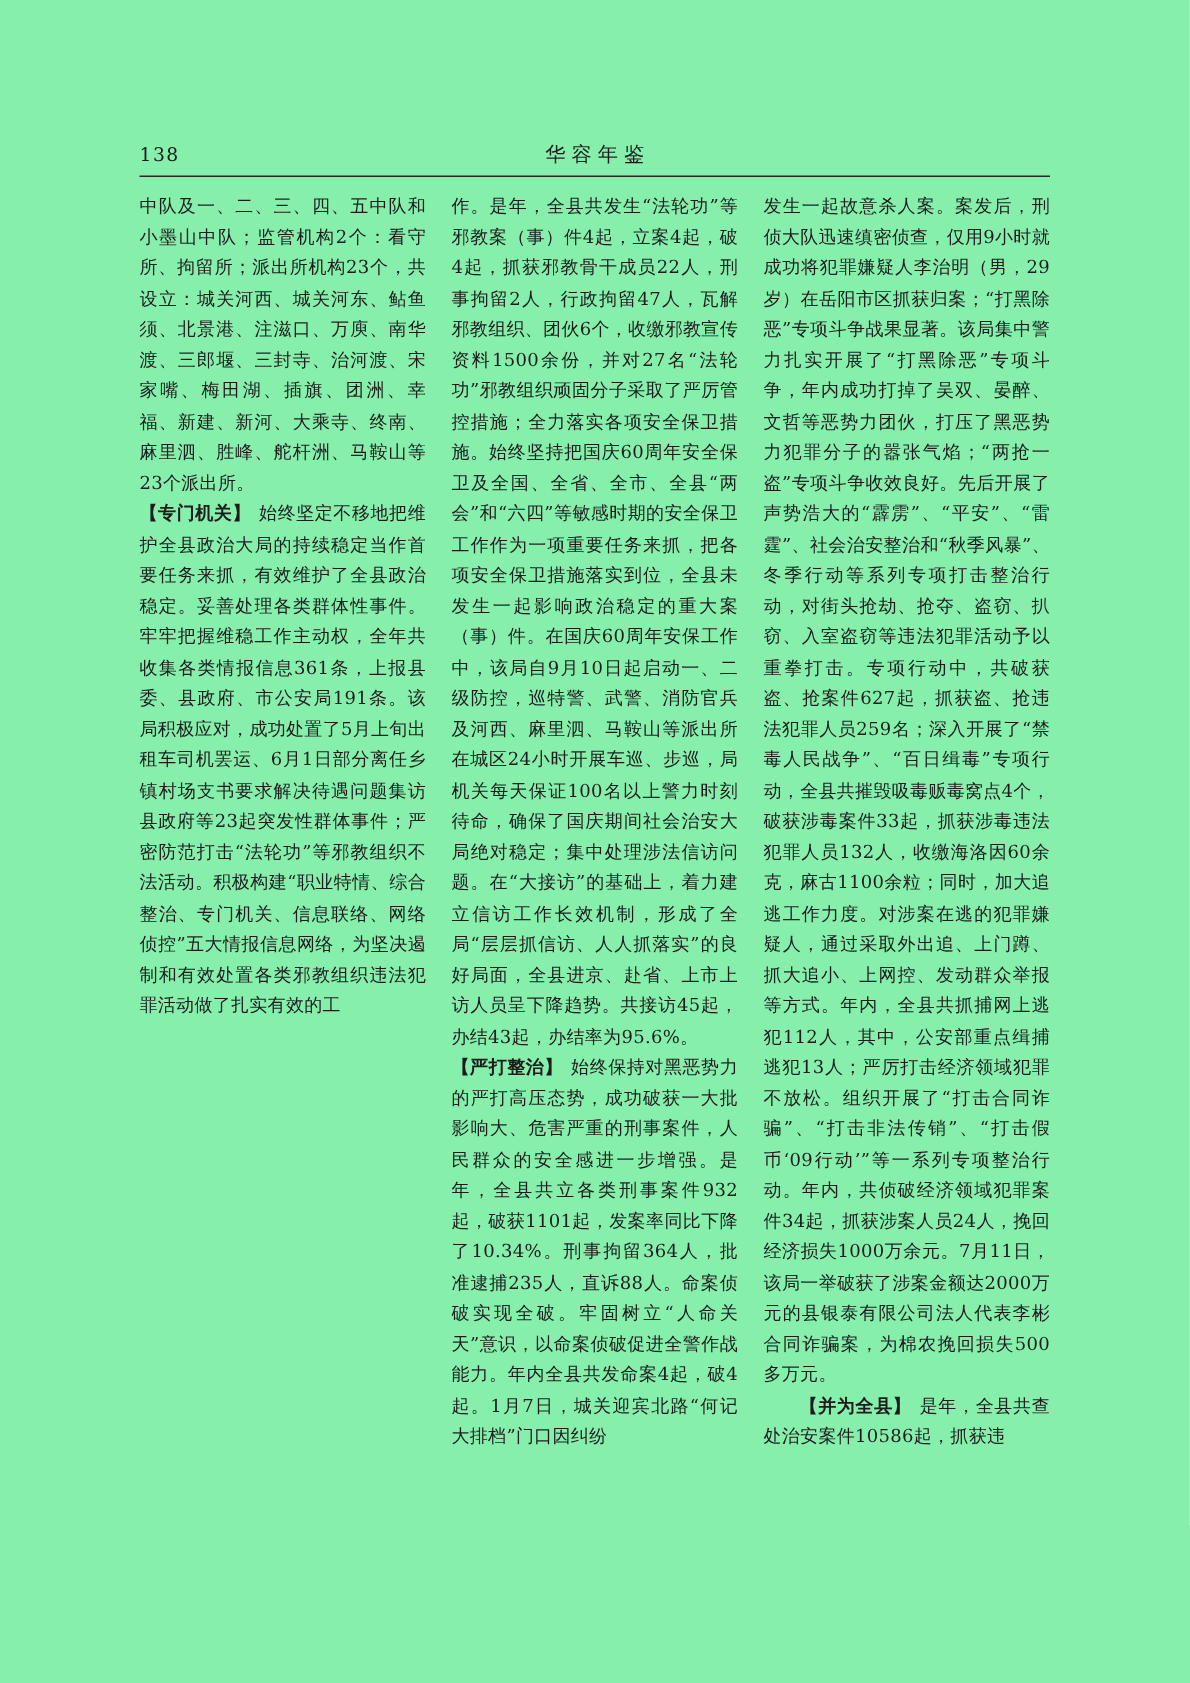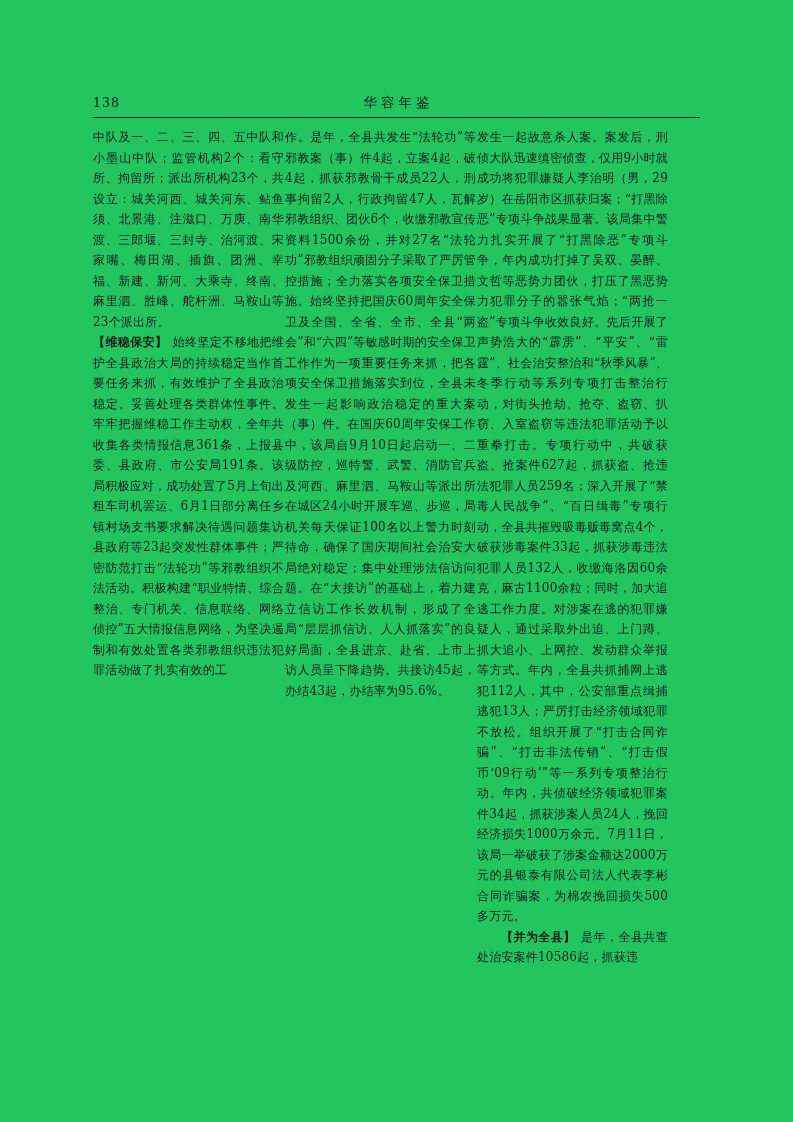--- a/index.html
+++ b/index.html
@@ -5,21 +5,21 @@
   * { box-sizing: border-box; }
   html, body { margin: 0; padding: 0; }
   body {
     width: 793px; height: 1122px;
     background: #ffffff;
     font-family: "DejaVu Serif", "Liberation Serif", serif;
   }
   .page {
     position: relative;
     width: 793px; height: 1122px;
-    background: #22c55e;
+    background: #86efac;
     color: #1c1c1c;
     overflow: hidden;
   }
   .page-header {
     position: absolute;
     left: 93px; top: 94px; width: 607px; height: 18px;
     font-size: 13px;
   }
   .page-number {
     position: absolute; left: 0; top: 1px;
@@ -36,21 +36,21 @@
   .header-rule {
     position: absolute;
     left: 93px; top: 117px; width: 607px; height: 1px;
     background: #2a2a2a;
   }
   .columns {
     position: absolute;
     left: 93px; top: 127px;
     width: 607px; height: 922px;
     display: flex;
-    gap: 1px;
+    gap: 17px;
   }
   .col {
     width: 191px; height: 100%;
     overflow: hidden;
     font-size: 12px;
     line-height: 20.5px;
     text-align: justify;
     text-justify: inter-ideograph;
     letter-spacing: 0.2px;
   }
@@ -70,25 +70,26 @@
   <header class="page-header">
     <span class="page-number">138</span>
     <span class="book-title">华容年鉴</span>
   </header>
   <div class="header-rule"></div>
 
   <main class="columns">
 
     <section class="col">
       <p class="para flush">中队及一、二、三、四、五中队和小墨山中队；监管机构2个：看守所、拘留所；派出所机构23个，共设立：城关河西、城关河东、鲇鱼须、北景港、注滋口、万庾、南华渡、三郎堰、三封寺、治河渡、宋家嘴、梅田湖、插旗、团洲、幸福、新建、新河、大乘寺、终南、麻里泗、胜峰、舵杆洲、马鞍山等23个派出所。</p>
-      <p class="para flush"><b class="entry-head">【维稳保安】</b><span>始终坚定不移地把维护全县政治大局的持续稳定当作首要任务来抓，有效维护了全县政治稳定。妥善处理各类群体性事件。牢牢把握维稳工作主动权，全年共收集各类情报信息361条，上报县委、县政府、市公安局191条。该局积极应对，成功处置了5月上旬出租车司机罢运、6月1日部分离任乡镇村场支书要求解决待遇问题集访县政府等23起突发性群体事件；严密防范打击“法轮功”等邪教组织不法活动。积极构建“职业特情、综合整治、专门机关、信息联络、网络侦控”五大情报信息网络，为坚决遏制和有效处置各类邪教组织违法犯罪活动做了扎实有效的工</span></p>
+      <p class="para flush"><b class="entry-head">【专门机关】</b><span>始终坚定不移地把维护全县政治大局的持续稳定当作首要任务来抓，有效维护了全县政治稳定。妥善处理各类群体性事件。牢牢把握维稳工作主动权，全年共收集各类情报信息361条，上报县委、县政府、市公安局191条。该局积极应对，成功处置了5月上旬出租车司机罢运、6月1日部分离任乡镇村场支书要求解决待遇问题集访县政府等23起突发性群体事件；严密防范打击“法轮功”等邪教组织不法活动。积极构建“职业特情、综合整治、专门机关、信息联络、网络侦控”五大情报信息网络，为坚决遏制和有效处置各类邪教组织违法犯罪活动做了扎实有效的工</span></p>
     </section>
 
     <section class="col">
       <p class="para flush">作。是年，全县共发生“法轮功”等邪教案（事）件4起，立案4起，破4起，抓获邪教骨干成员22人，刑事拘留2人，行政拘留47人，瓦解邪教组织、团伙6个，收缴邪教宣传资料1500余份，并对27名“法轮功”邪教组织顽固分子采取了严厉管控措施；全力落实各项安全保卫措施。始终坚持把国庆60周年安全保卫及全国、全省、全市、全县“两会”和“六四”等敏感时期的安全保卫工作作为一项重要任务来抓，把各项安全保卫措施落实到位，全县未发生一起影响政治稳定的重大案（事）件。在国庆60周年安保工作中，该局自9月10日起启动一、二级防控，巡特警、武警、消防官兵及河西、麻里泗、马鞍山等派出所在城区24小时开展车巡、步巡，局机关每天保证100名以上警力时刻待命，确保了国庆期间社会治安大局绝对稳定；集中处理涉法信访问题。在“大接访”的基础上，着力建立信访工作长效机制，形成了全局“层层抓信访、人人抓落实”的良好局面，全县进京、赴省、上市上访人员呈下降趋势。共接访45起，办结43起，办结率为95.6%。</p>
+      <p class="para flush"><b class="entry-head">【严打整治】</b><span>始终保持对黑恶势力的严打高压态势，成功破获一大批影响大、危害严重的刑事案件，人民群众的安全感进一步增强。是年，全县共立各类刑事案件932起，破获1101起，发案率同比下降了10.34%。刑事拘留364人，批准逮捕235人，直诉88人。命案侦破实现全破。牢固树立“人命关天”意识，以命案侦破促进全警作战能力。年内全县共发命案4起，破4起。1月7日，城关迎宾北路“何记大排档”门口因纠纷</span></p>
     </section>
 
     <section class="col">
       <p class="para flush">发生一起故意杀人案。案发后，刑侦大队迅速缜密侦查，仅用9小时就成功将犯罪嫌疑人李治明（男，29岁）在岳阳市区抓获归案；“打黑除恶”专项斗争战果显著。该局集中警力扎实开展了“打黑除恶”专项斗争，年内成功打掉了吴双、晏醉、文哲等恶势力团伙，打压了黑恶势力犯罪分子的嚣张气焰；“两抢一盗”专项斗争收效良好。先后开展了声势浩大的“霹雳”、“平安”、“雷霆”、社会治安整治和“秋季风暴”、冬季行动等系列专项打击整治行动，对街头抢劫、抢夺、盗窃、扒窃、入室盗窃等违法犯罪活动予以重拳打击。专项行动中，共破获盗、抢案件627起，抓获盗、抢违法犯罪人员259名；深入开展了“禁毒人民战争”、“百日缉毒”专项行动，全县共摧毁吸毒贩毒窝点4个，破获涉毒案件33起，抓获涉毒违法犯罪人员132人，收缴海洛因60余克，麻古1100余粒；同时，加大追逃工作力度。对涉案在逃的犯罪嫌疑人，通过采取外出追、上门蹲、抓大追小、上网控、发动群众举报等方式。年内，全县共抓捕网上逃犯112人，其中，公安部重点缉捕逃犯13人；严厉打击经济领域犯罪不放松。组织开展了“打击合同诈骗”、“打击非法传销”、“打击假币‘09行动’”等一系列专项整治行动。年内，共侦破经济领域犯罪案件34起，抓获涉案人员24人，挽回经济损失1000万余元。7月11日，该局一举破获了涉案金额达2000万元的县银泰有限公司法人代表李彬合同诈骗案，为棉农挽回损失500多万元。</p>
       <p class="para"><b class="entry-head">【并为全县】</b><span>是年，全县共查处治安案件10586起，抓获违</span></p>
     </section>
 
   </main>
 </div>
 

